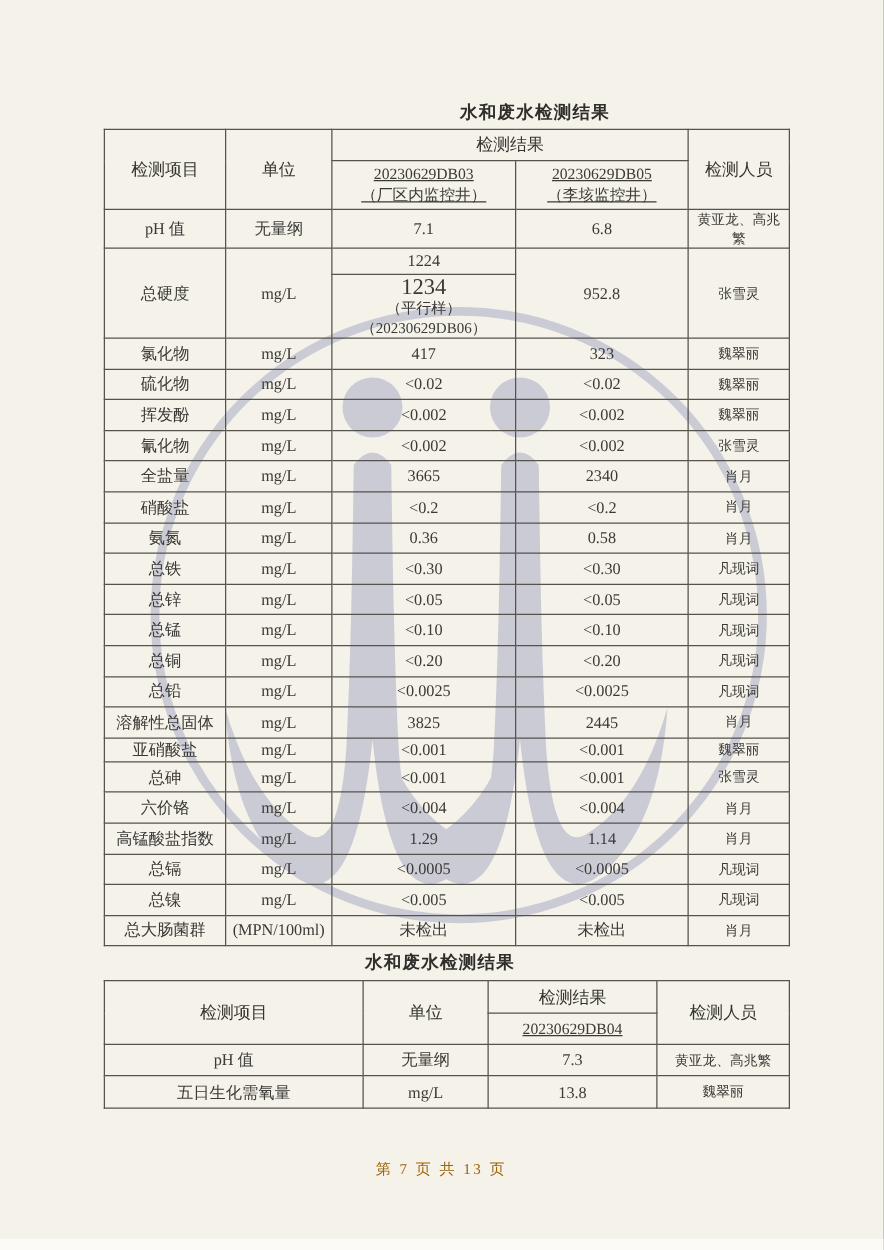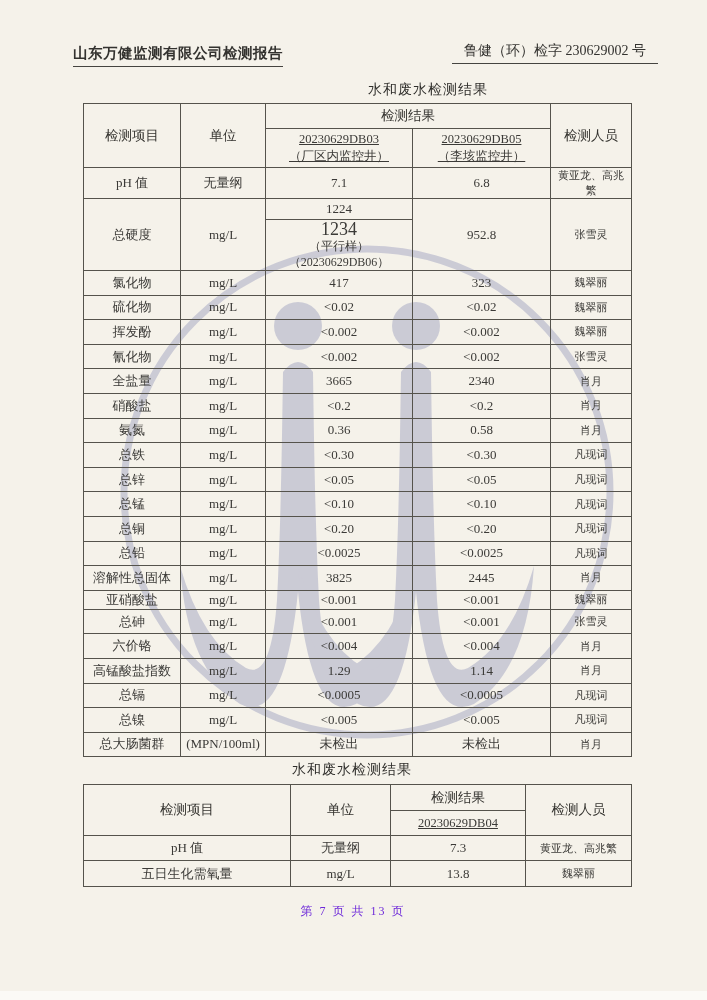--- a/index.html
+++ b/index.html
@@ -13,37 +13,37 @@
   #bottom-strip{position:absolute;left:0;bottom:0;width:707px;height:9px;background:#fbfaf6;}
   
   #watermark{position:absolute;left:0;top:0;width:707px;height:1000px;z-index:1;pointer-events:none;}
   .content{position:absolute;z-index:2;}
   
   #header-left{left:73px;top:44px;font-size:14.5px;font-weight:bold;color:#33322f;
     border-bottom:1.5px solid #454440;padding-bottom:3px;letter-spacing:.5px;}
   #header-right{left:452px;top:42px;width:206px;text-align:center;font-size:14px;color:#33322f;
     border-bottom:1.5px solid #454440;padding-bottom:3px;}
   
-  .sec-title{font-size:14px;font-weight:normal;color:#2f2e2b;letter-spacing:1px;white-space:nowrap;
+  .sec-title{font-size:14px;font-weight:bold;color:#2f2e2b;letter-spacing:1px;white-space:nowrap;
     transform:translateX(-50%);}
   #title1{left:428px;top:81px;}
   #title2{left:352px;top:761px;}
   
   table{border-collapse:collapse;table-layout:fixed;background:transparent;}
   td{border:1px solid #55534c;text-align:center;vertical-align:middle;
      font-size:13px;color:#3b3a37;padding:0 2px;overflow:hidden;}
   #table1{left:83px;top:103px;}
   #table2{left:83px;top:784px;}
   td.staff{font-size:11px;}
   td.head{font-size:13.5px;color:#34332f;}
   .id-line{font-size:12.5px;line-height:17px;text-decoration:underline;}
   .sub-line1{font-size:18px;line-height:17px;}
   .sub-line2{font-size:12px;line-height:16px;}
   
-  #footer{left:353px;top:903px;transform:translateX(-50%);font-size:12px;color:#6d28d9;
+  #footer{left:353px;top:927px;transform:translateX(-50%);font-size:12px;color:#a16207;
     letter-spacing:2px;white-space:nowrap;}
 </style>
 </head>
 <body>
 
 <div id="page">
 
   <svg id="watermark" viewBox="0 0 707 1000" xmlns="http://www.w3.org/2000/svg">
     <g fill="#8e92b8" opacity="0.40">
       <circle cx="367" cy="492" r="243" fill="none" stroke="#8e92b8" stroke-width="7"></circle>
@@ -71,22 +71,20 @@
         C 432 438 433 520 437 600
         Q 443 681 468 668
         Q 512 642 534 566
         Q 527 670 474 704
         Q 430 726 416 592
         Q 402 726 358 704
         Q 305 670 298 566 Z"></path>
     </g>
   </svg>
 
-  <div class="content" id="header-left">山东万健监测有限公司检测报告</div>
-  <div class="content" id="header-right">鲁健（环）检字 230629002 号</div>
 
   <div class="content sec-title" id="title1">水和废水检测结果</div>
 
   <table class="content" id="table1">
     <colgroup>
       <col style="width:97px">
         <col style="width:85px">
         <col style="width:147px">
       <col style="width:138px">
         <col style="width:81px">

